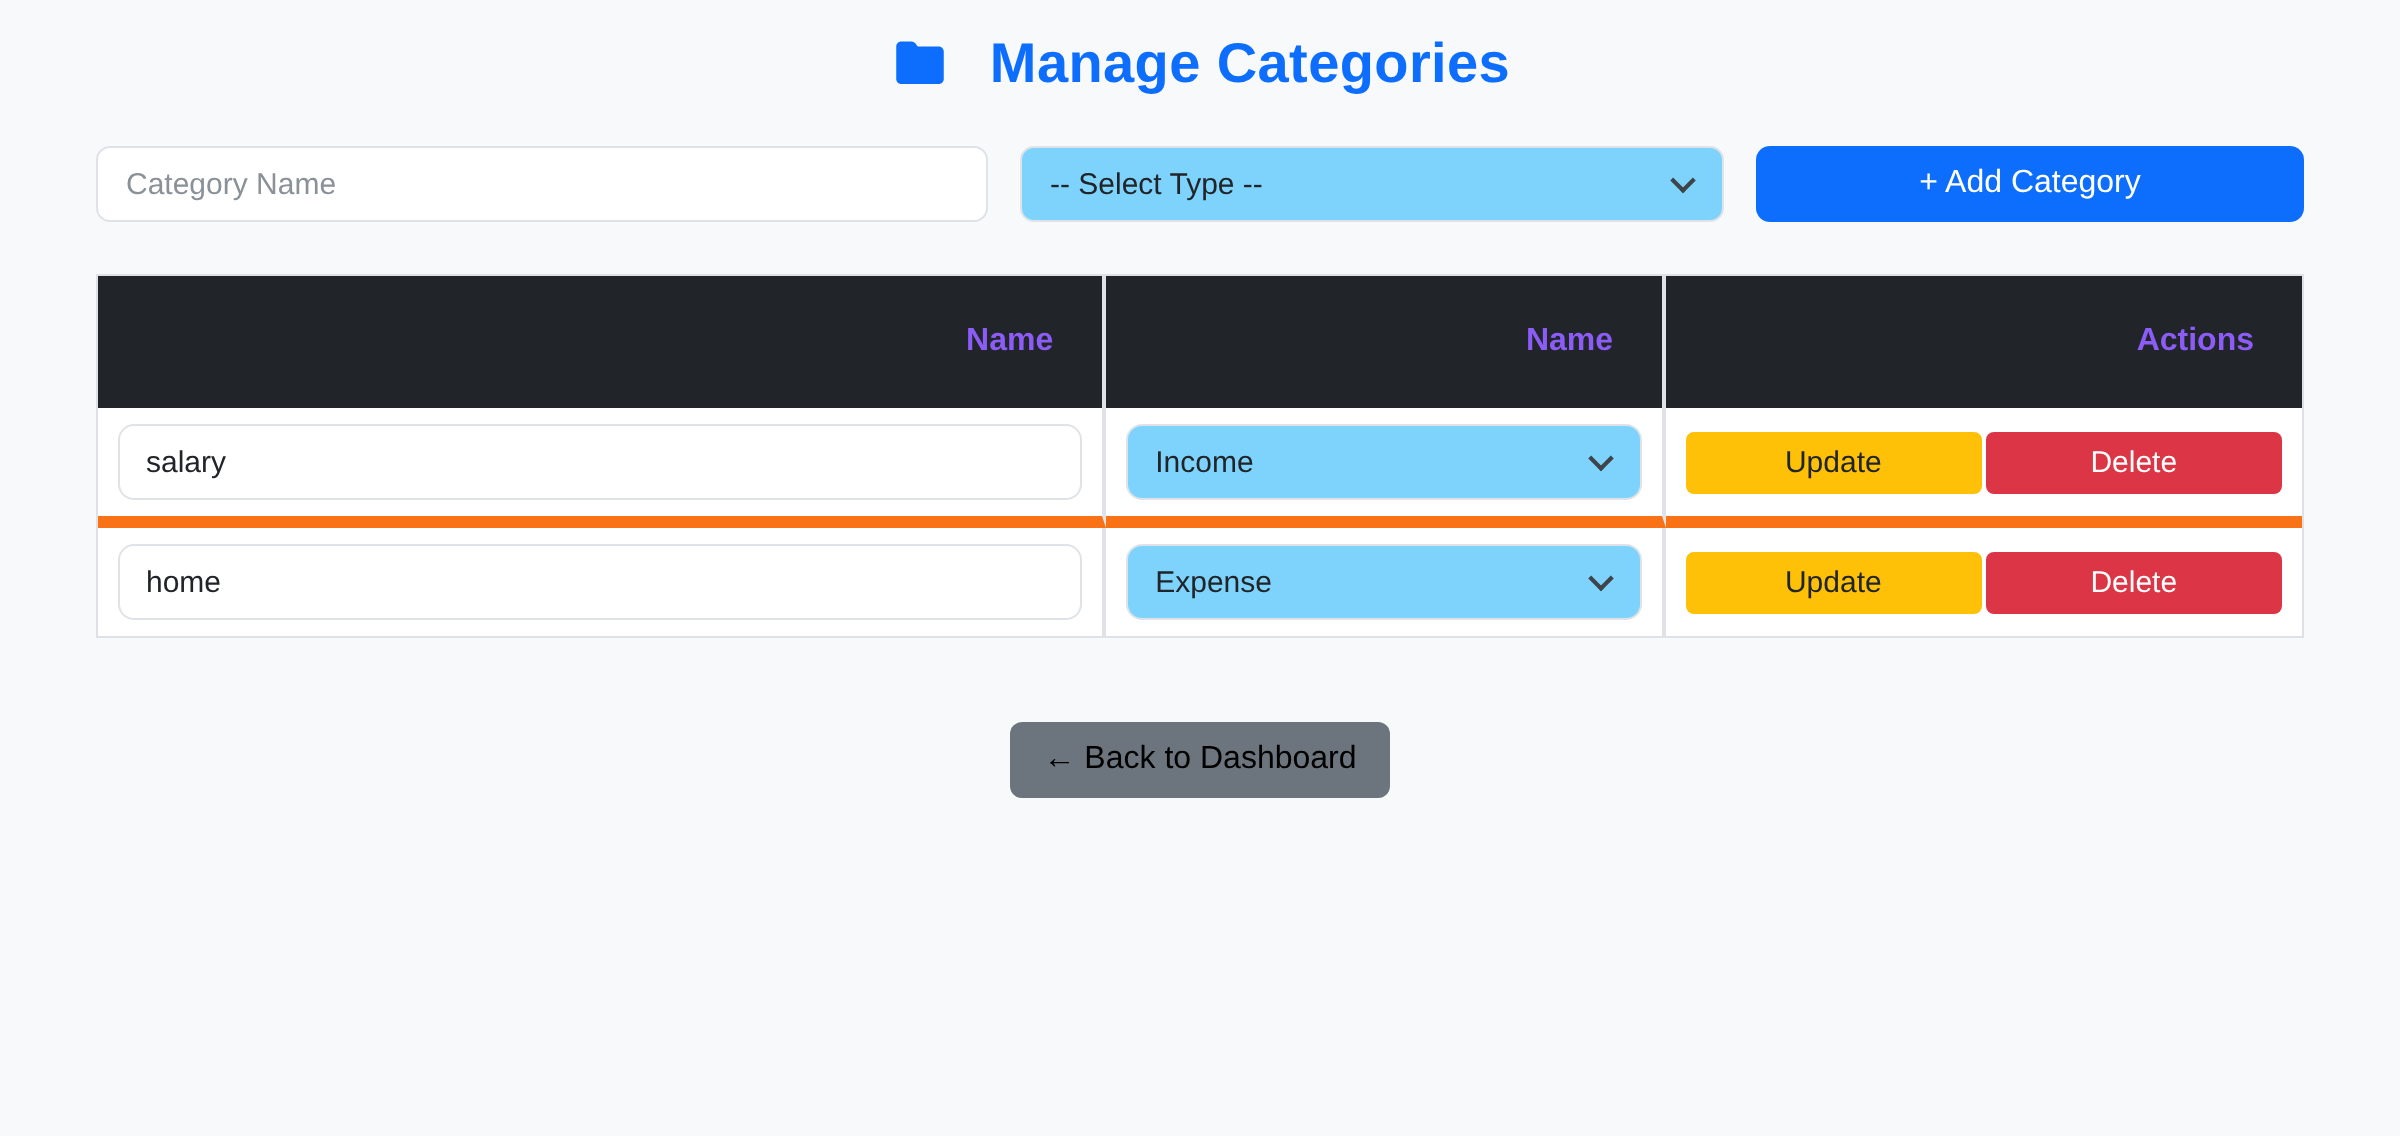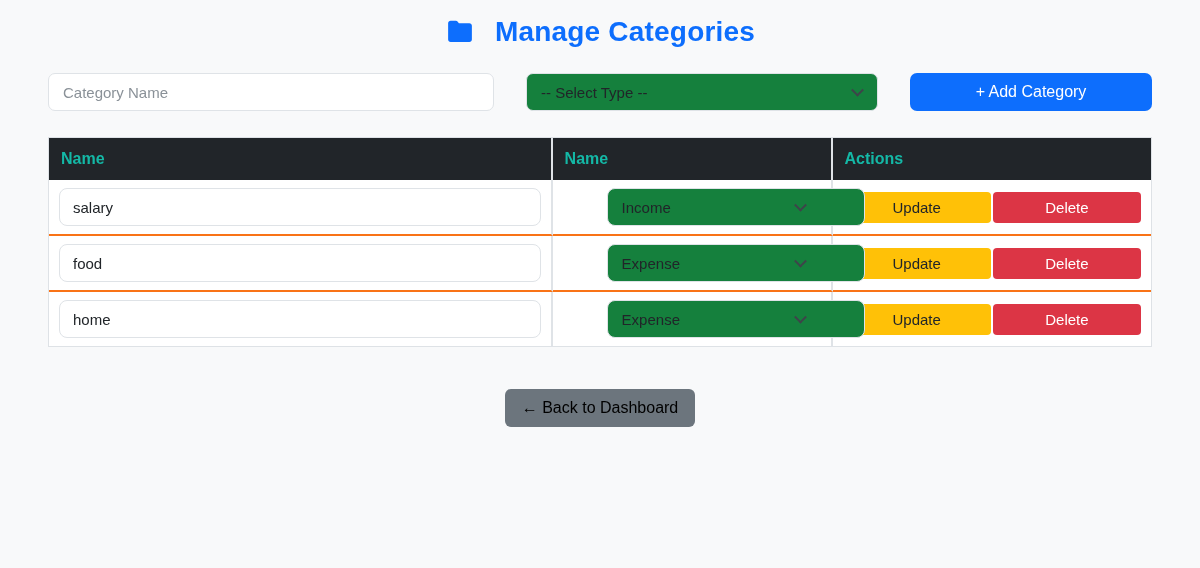--- a/index.html
+++ b/index.html
@@ -18,66 +18,66 @@
     font-family:"Liberation Sans",sans-serif;
     color:#212529;
     overflow:hidden;
   }
   .container{padding:0 48px;}
   
   .title-bar{display:flex;align-items:center;justify-content:center;gap:20px;padding-top:16px;}
   .title-bar svg{display:block;}
   .page-title{font-size:28px;font-weight:700;color:var(--accent);letter-spacing:.2px;}
   
-  .form-row{display:flex;gap:32px;margin-top:25px;height:38px;}
+  .form-row{display:flex;gap:16px;margin-top:25px;height:38px;}
   .text-input{
     width:446px;border:1px solid #dfe3e7;border-radius:7px;background:#fff;
     padding:0 14px;font-size:15px;color:#212529;outline:none;
     font-family:"Liberation Sans",sans-serif;
   }
   .text-input::placeholder{color:#8a9198;}
   .select-wrap{position:relative;height:100%;}
   .form-select-wrap{width:352px;}
   select{
     appearance:none;-webkit-appearance:none;-moz-appearance:none;
-    width:100%;height:100%;border:1px solid #dfe3e7;border-radius:7px;background:#15803d;
+    width:100%;height:100%;border:1px solid #dfe3e7;border-radius:7px;background:#7dd3fc;
     padding:0 30px 0 14px;font-size:15px;color:#212529;outline:none;cursor:pointer;
     font-family:"Liberation Sans",sans-serif;
   }
   .chev{
     position:absolute;right:16px;top:50%;width:9px;height:9px;
     border-right:2px solid #3e444a;border-bottom:2px solid #3e444a;
     transform:translateY(-70%) rotate(45deg);pointer-events:none;
   }
   .add-btn{
     flex:1;background:var(--accent);color:#fff;border:none;border-radius:7px;
     font-size:16px;cursor:pointer;font-family:"Liberation Sans",sans-serif;text-align:center;
   }
   
   table{
     width:100%;margin-top:26px;border-collapse:separate;border-spacing:0;
     background:#fff;border:1px solid #dee2e6;
   }
   th{
-    background:var(--header-bg);color:#14b8a6;font-size:16px;font-weight:700;
-    padding:12px;text-align:left;
+    background:var(--header-bg);color:#8b5cf6;font-size:16px;font-weight:700;
+    padding:24px;text-align:right;
   }
   th:not(:last-child),td:not(:last-child){border-right:2px solid #dfe3e7;}
-  td{padding:8px 10px;vertical-align:middle;border-bottom:2px solid #f97316;}
+  td{padding:8px 10px;vertical-align:middle;border-bottom:6px solid #f97316;}
   tbody tr:last-child td{border-bottom:none;}
   col.c-name{width:45.7%;}
   col.c-type{width:25.4%;}
   col.c-actions{width:28.9%;}
   .cell-input{
     width:100%;height:38px;border:1px solid #dfe3e7;border-radius:8px;background:#fff;
     padding:0 13px;font-size:15px;color:#212529;outline:none;
     font-family:"Liberation Sans",sans-serif;
   }
   .cell-select-wrap{height:38px;}
-  .cell-select-wrap select{border-radius:8px;margin-left:44px;}
+  .cell-select-wrap select{border-radius:8px;}
   .actions{display:flex;gap:2px;align-items:center;}
   .actions button{
     flex:1;height:31px;border:none;border-radius:4px;font-size:15px;cursor:pointer;
     font-family:"Liberation Sans",sans-serif;
   }
   .btn-update{background:var(--update);color:#212529;}
   .btn-delete{background:var(--delete);color:#fff;}
   
   .footer{text-align:center;margin-top:42px;}
   .back-btn{
@@ -137,39 +137,20 @@
     </td>
     <td>
       <div class="actions">
         <button class="btn-update">Update</button>
         <button class="btn-delete">Delete</button>
       </div>
     </td>
   </tr>
 
 
-  <tr>
-    <td>
-      <input class="cell-input" type="text" value="food" style="">
-    </td>
-    <td>
-      <div class="select-wrap cell-select-wrap">
-        <select>
-          <option>Expense</option>
-        </select>
-        <span class="chev"></span>
-      </div>
-    </td>
-    <td>
-      <div class="actions">
-        <button class="btn-update">Update</button>
-        <button class="btn-delete">Delete</button>
-      </div>
-    </td>
-  </tr>
 
   <tr>
     <td>
       <input class="cell-input" type="text" value="home" style="">
     </td>
     <td>
       <div class="select-wrap cell-select-wrap">
         <select>
           <option>Expense</option>
         </select>

